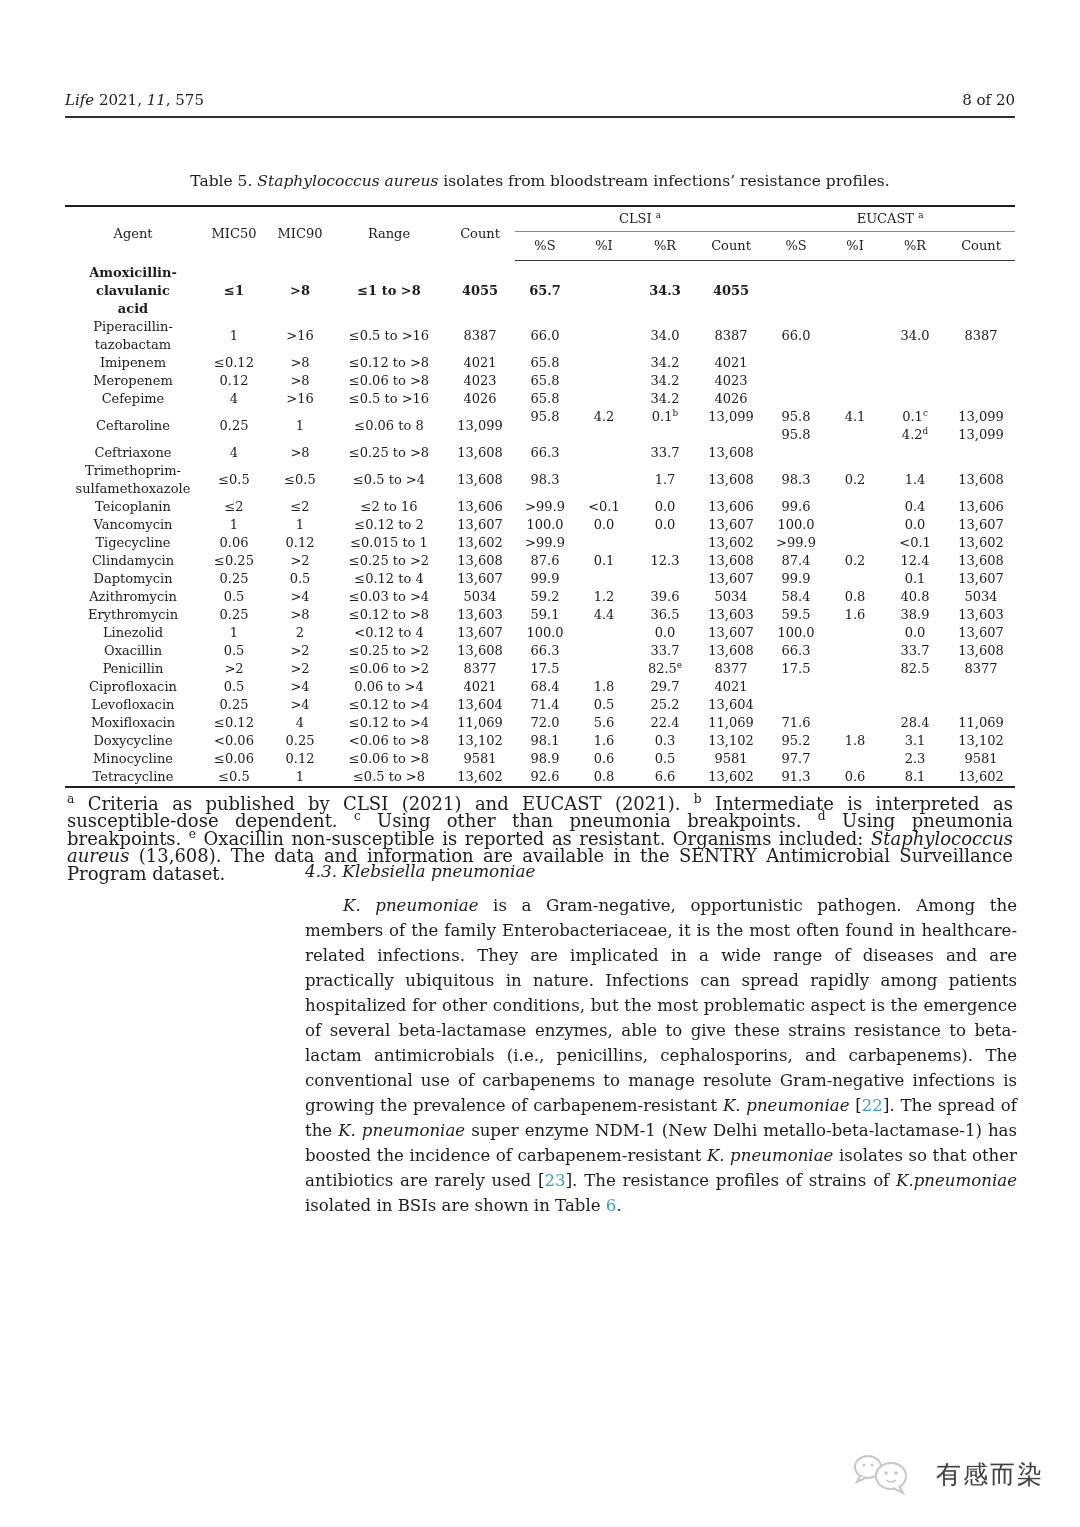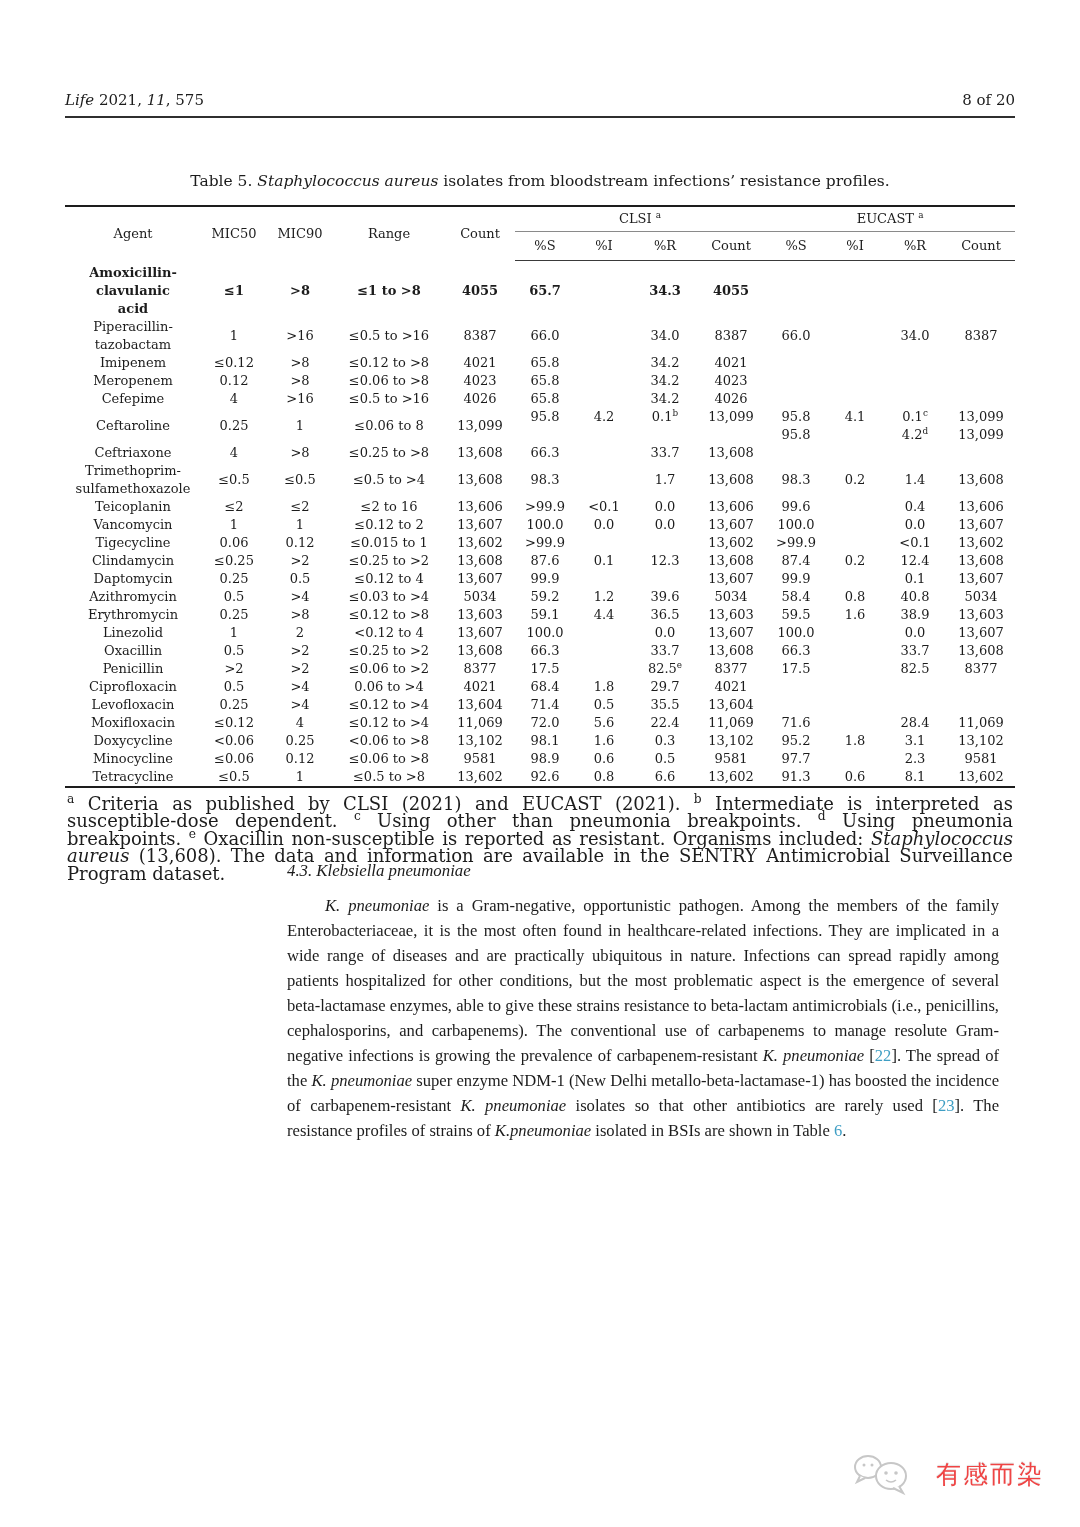--- a/index.html
+++ b/index.html
@@ -29,29 +29,29 @@
   tr.group-row th.group-span{border-bottom:1.2px solid #8a8a8a;}
   tr.sub-row th{height:28px;border-bottom:1.6px solid #3a3a3a;}
   tbody td{height:18px;}
   tbody tr:first-child td{padding-top:3px;font-weight:bold;}
   sup{font-size:0.68em;line-height:0;vertical-align:super;}
   .cl{min-height:18px;line-height:18px;text-align:center;}
   .footnotes{
     margin-top:7px;font-size:18px;line-height:17.5px;text-align:justify;
     padding:0 2px;
   }
-  .section-block{position:absolute;top:861px;left:287px;width:712px;font-family:Liberation Serif, serif;}
+  .section-block{position:absolute;top:861px;left:305px;width:712px;}
   .section-heading{font-style:italic;font-size:16.8px;margin:0 0 12px 0;font-weight:normal;}
   .body-paragraph{
     font-size:16.6px;line-height:25px;text-align:justify;text-indent:38px;margin:0;
   }
   .ref{color:var(--teal,#3e9ec4);cursor:pointer;}
   .watermark{
     position:absolute;top:1452px;right:36px;display:flex;align-items:center;gap:23px;
-    color:#ef4444;
+    color:#404040;
   }
   .wm-text{
     font-size:25px;letter-spacing:2px;
     font-family:"DejaVu Sans","Liberation Sans",sans-serif;
     text-shadow:0 1px 1px #ffffff, 0 -1px 1px #e0e0e0;
   }
 </style>
 </head>
 <body>
 
@@ -412,21 +412,21 @@
     <td></td>
   </tr>
         <tr>
     <td>Levofloxacin</td>
     <td>0.25</td>
     <td>&gt;4</td>
     <td>≤0.12 to &gt;4</td>
     <td>13,604</td>
     <td>71.4</td>
     <td>0.5</td>
-    <td>35.5</td>
+    <td>25.2</td>
     <td>13,604</td>
     <td></td>
     <td></td>
     <td></td>
     <td></td>
   </tr>
         <tr>
     <td>Moxifloxacin</td>
     <td>≤0.12</td>
     <td>4</td>

